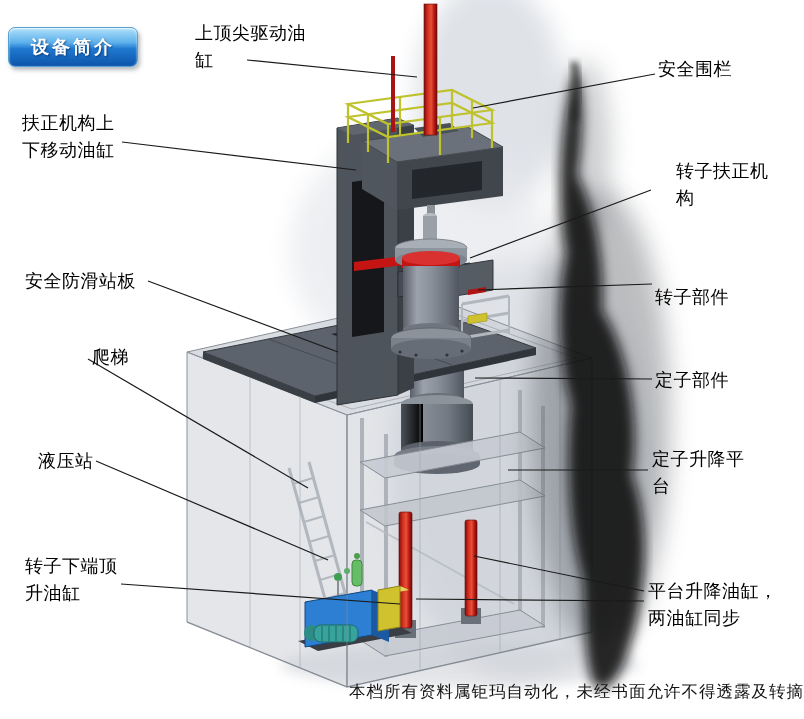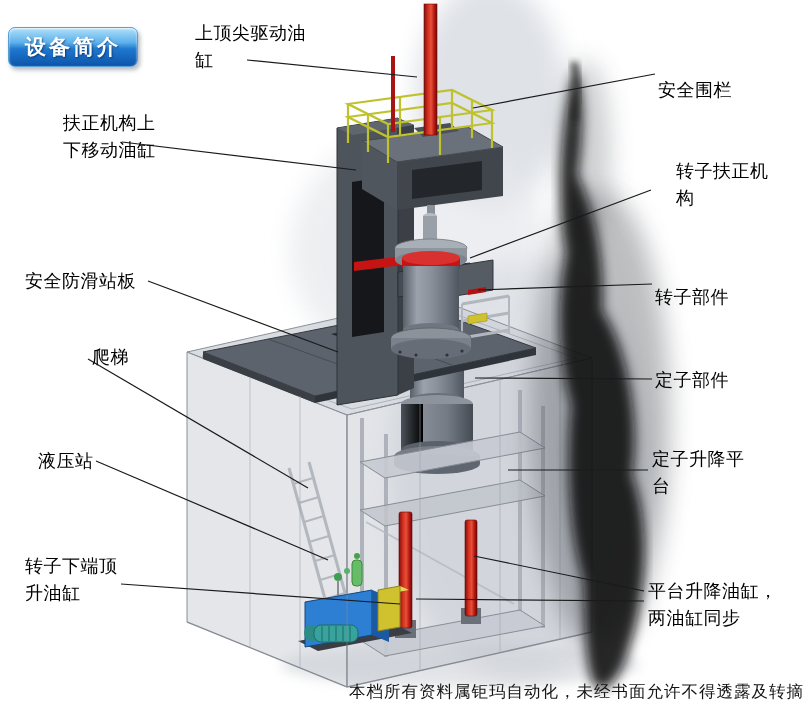--- a/index.html
+++ b/index.html
@@ -12,21 +12,21 @@
   .callout{
     position:absolute;font-size:18px;line-height:1.52;color:#000;
     font-weight:500;word-break:break-all;letter-spacing:0.5px;
   }
   .badge{
     position:absolute;left:8px;top:27px;width:128px;height:38px;border-radius:7px;
     background:linear-gradient(180deg,#aee0fa 0%,#5eb1ec 38%,#1f78cf 55%,#0c55ab 100%);
     border:1px solid #5a9fd4;
     box-shadow:2px 3px 4px rgba(120,130,140,.55), inset 0 1px 2px rgba(255,255,255,.85);
     display:flex;align-items:center;justify-content:center;
-    color:#fff;font-size:21px;font-weight:bold;letter-spacing:3px;
+    color:#fff;font-size:18px;font-weight:bold;letter-spacing:3px;
     text-shadow:1px 1px 2px rgba(0,20,60,.55);
   }
   .footer{
     position:absolute;left:0;right:0;top:681px;text-align:right;
     font-size:16.5px;color:#141414;letter-spacing:1px;
   }
 </style>
 </head>
 <body>
 
@@ -251,22 +251,22 @@
     <line x1="648" y1="470" x2="508" y2="470"></line>
     <line x1="121" y1="584" x2="400" y2="604"></line>
     <line x1="644" y1="591" x2="474" y2="556"></line>
     <line x1="644" y1="601" x2="416" y2="599"></line>
   </g>
 </svg>
 
 <div class="badge">设备简介</div>
 
 <div class="callout" style="left:195px;top:20px;width:120px;">上顶尖驱动油缸</div>
-<div class="callout" style="left:658px;top:77px;width:90px;">安全围栏</div>
-<div class="callout" style="left:22px;top:110px;width:96px;margin-left:41px;">扶正机构上下移动油缸</div>
+<div class="callout" style="left:658px;top:56px;width:90px;">安全围栏</div>
+<div class="callout" style="left:22px;top:110px;width:96px;">扶正机构上下移动油缸</div>
 <div class="callout" style="left:655px;top:158px;width:96px;margin-left:21px;">转子扶正机构</div>
 <div class="callout" style="left:25px;top:268px;width:122px;">安全防滑站板</div>
 <div class="callout" style="left:655px;top:284px;width:90px;">转子部件</div>
 <div class="callout" style="left:48px;top:344px;width:60px;margin-left:44px;">爬梯</div>
 <div class="callout" style="left:655px;top:367px;width:90px;">定子部件</div>
 <div class="callout" style="left:38px;top:448px;width:80px;">液压站</div>
 <div class="callout" style="left:652px;top:446px;width:96px;">定子升降平台</div>
 <div class="callout" style="left:25px;top:553px;width:96px;">转子下端顶升油缸</div>
 <div class="callout" style="left:648px;top:578px;width:132px;">平台升降油缸，两油缸同步</div>
 

